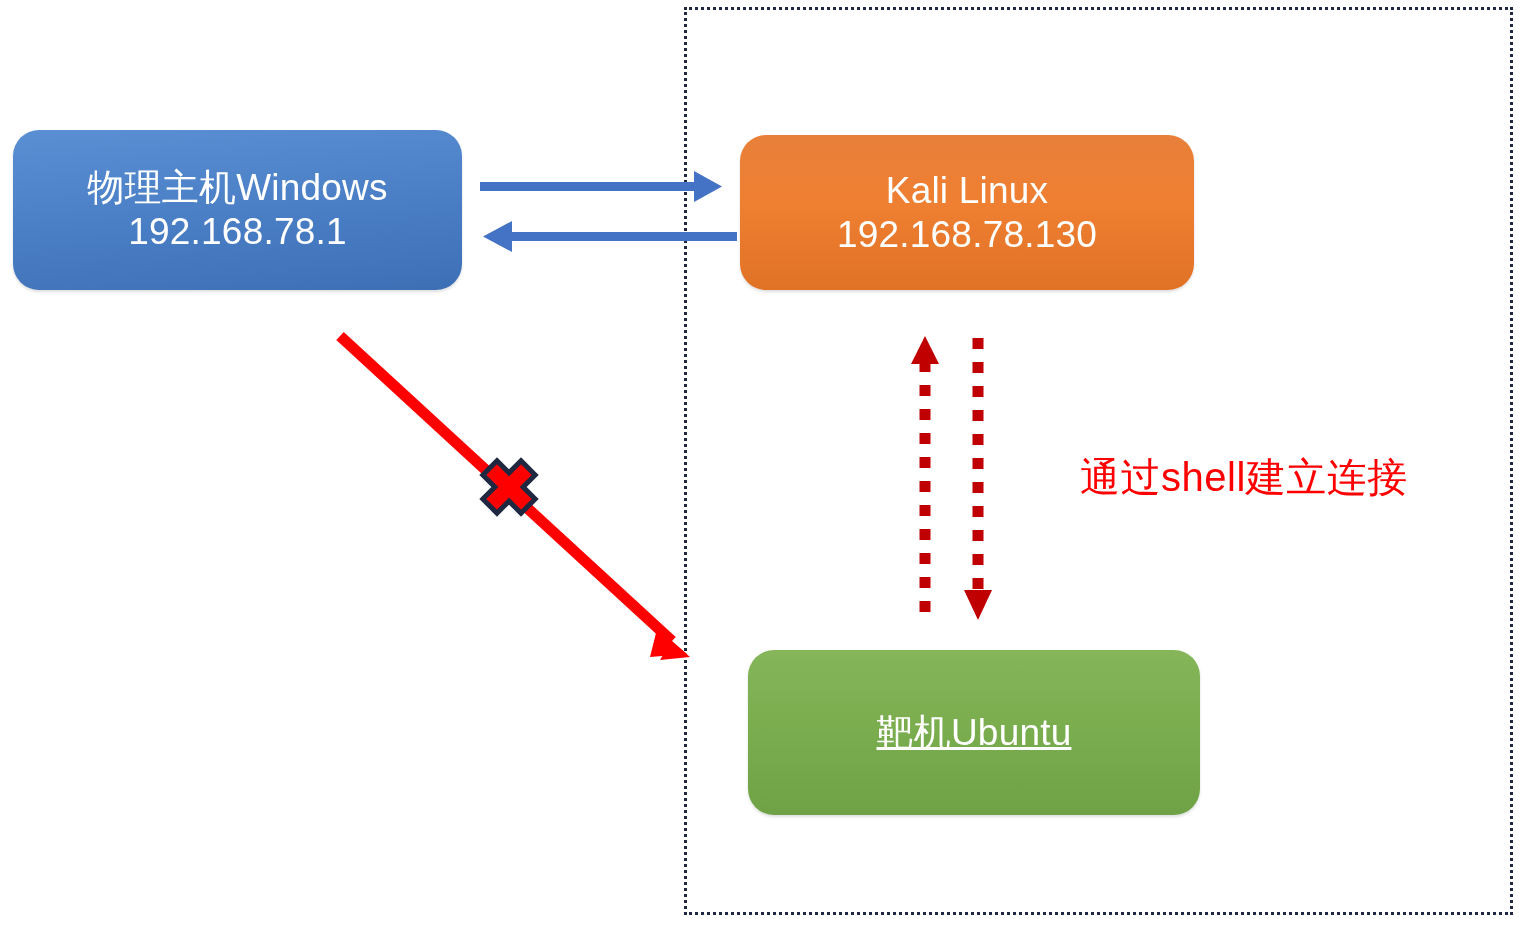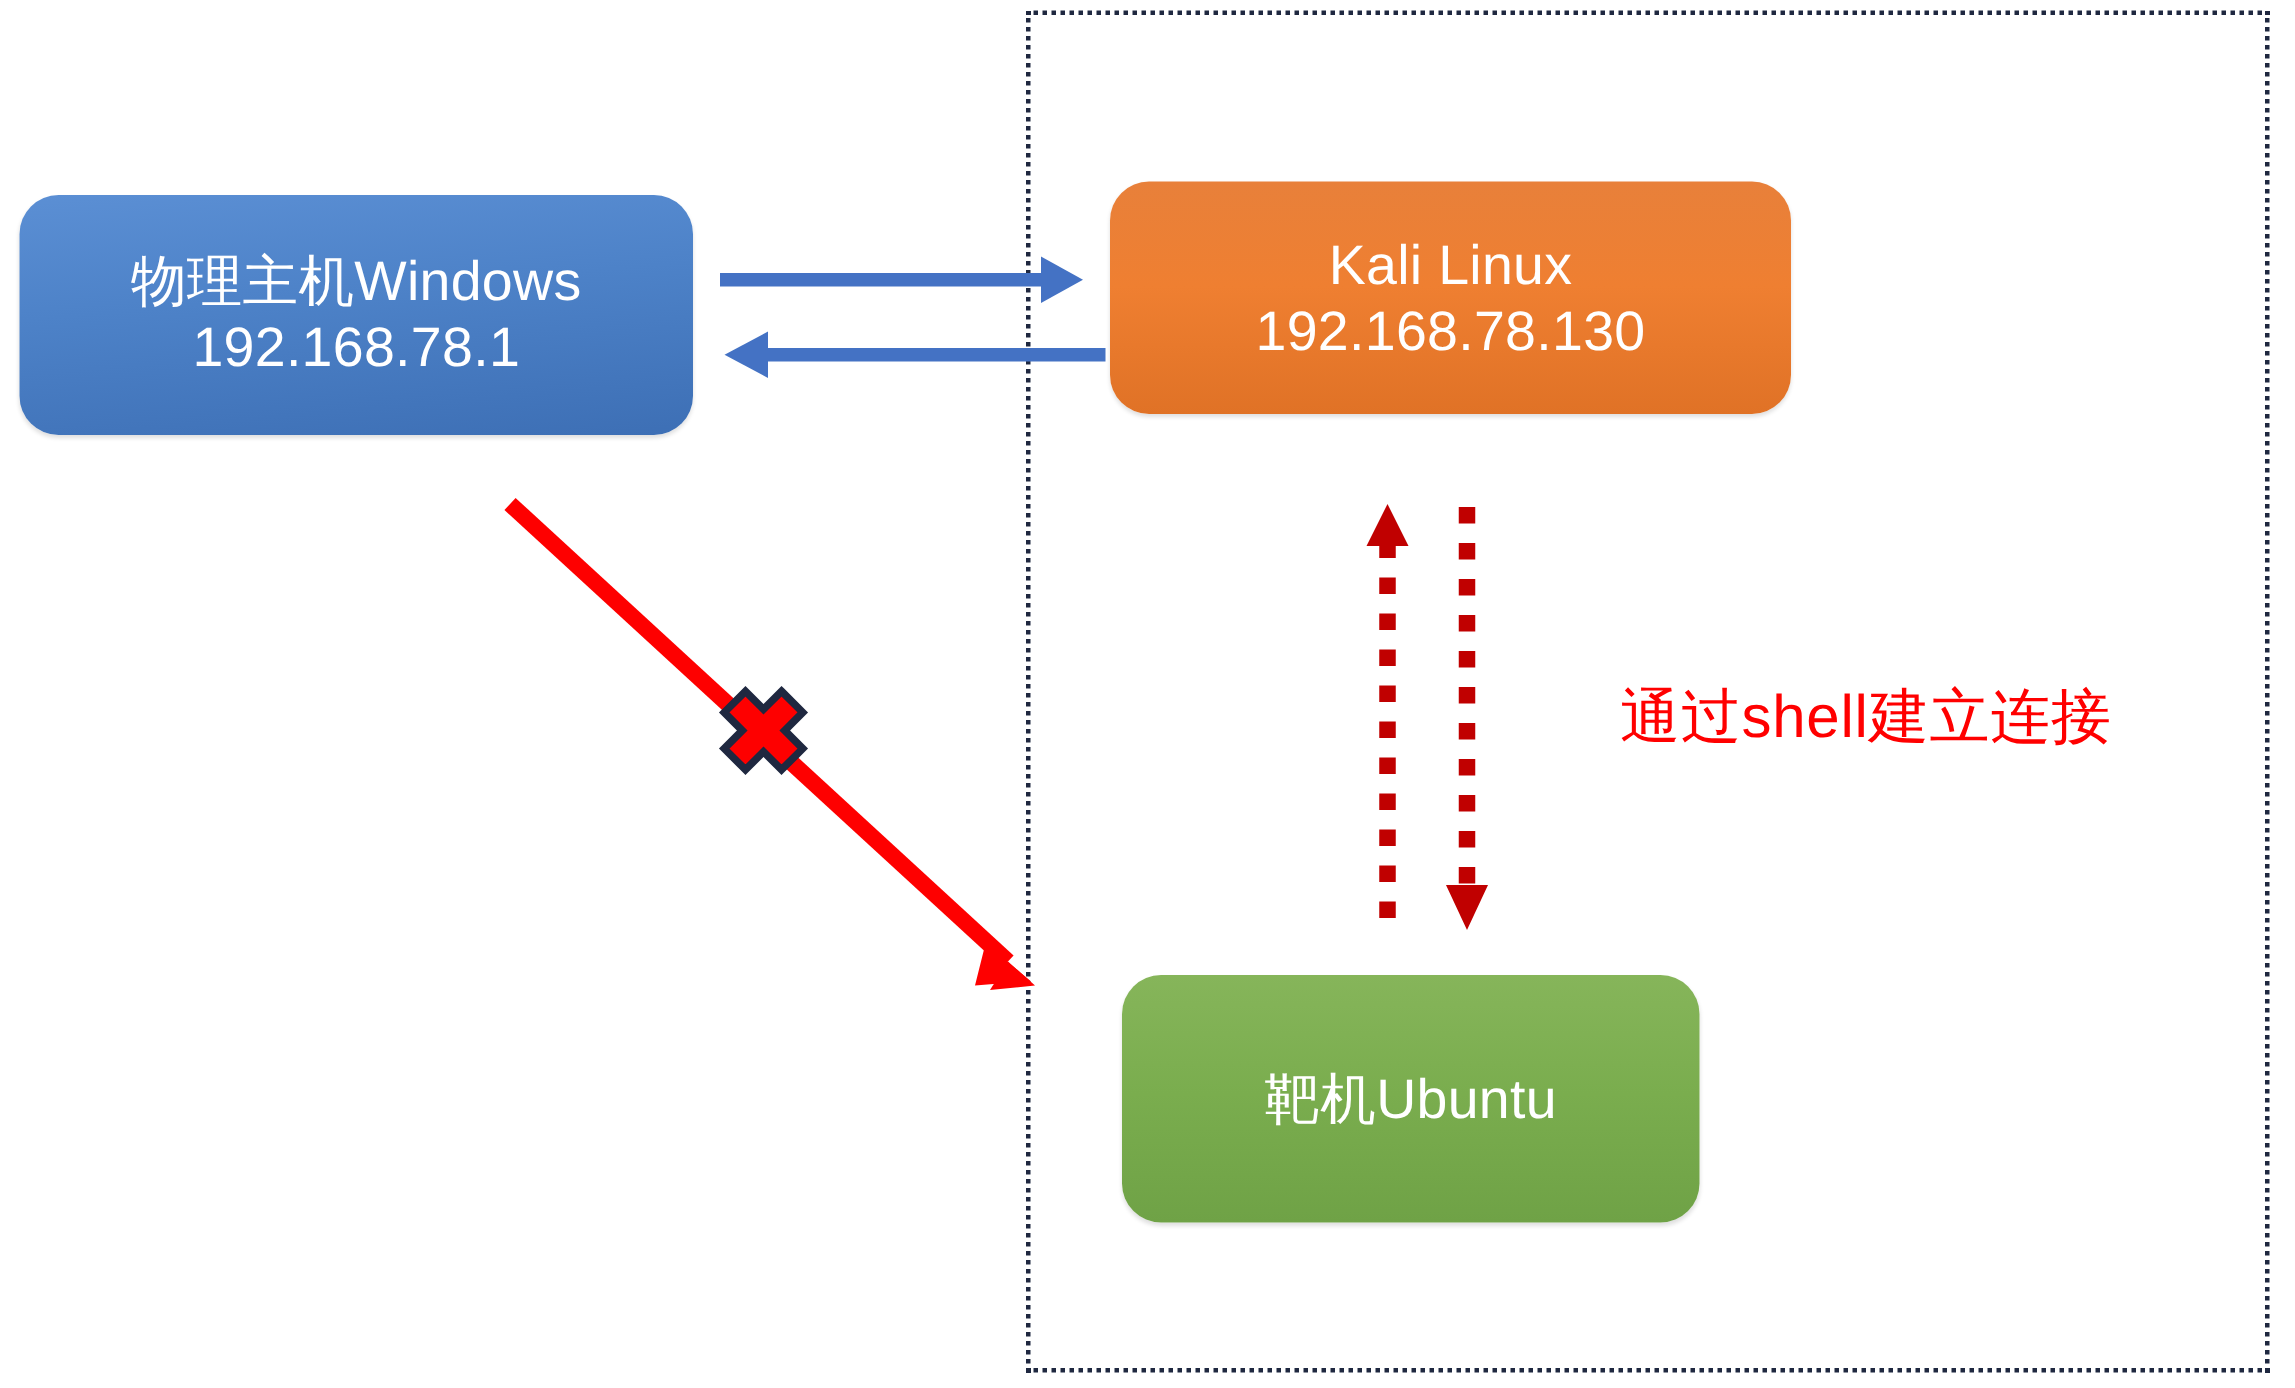--- a/index.html
+++ b/index.html
@@ -46,33 +46,34 @@
     left: 13px;
     top: 130px;
     width: 449px;
     height: 160px;
     background: linear-gradient(175deg, #5b8fd4 0%, #4d82c8 42%, #3d6fb5 100%);
     box-shadow: 0 2px 3px rgba(0,0,0,0.13);
     align-items: center;
   }
   #node-kali {
     left: 740px;
-    top: 121px;
+    top: 135px;
     width: 454px;
     height: 155px;
     background: linear-gradient(180deg, #e8803a 0%, #ef7f31 45%, #e07226 100%);
     box-shadow: 0 2px 3px rgba(0,0,0,0.13);
   }
   #node-ubuntu {
     left: 748px;
     top: 650px;
-    width: 385px;
+    width: 452px;
     height: 165px;
     background: linear-gradient(180deg, #86b55a 0%, #7aad4e 48%, #6fa246 100%);
     box-shadow: 0 2px 3px rgba(0,0,0,0.13);
+    text-decoration: underline;
   }
 
   
   #shell-note {
     position: absolute;
     left: 1080px;
     top: 450px;
     font-size: 40px;
     color: #ff0000;
     white-space: nowrap;

